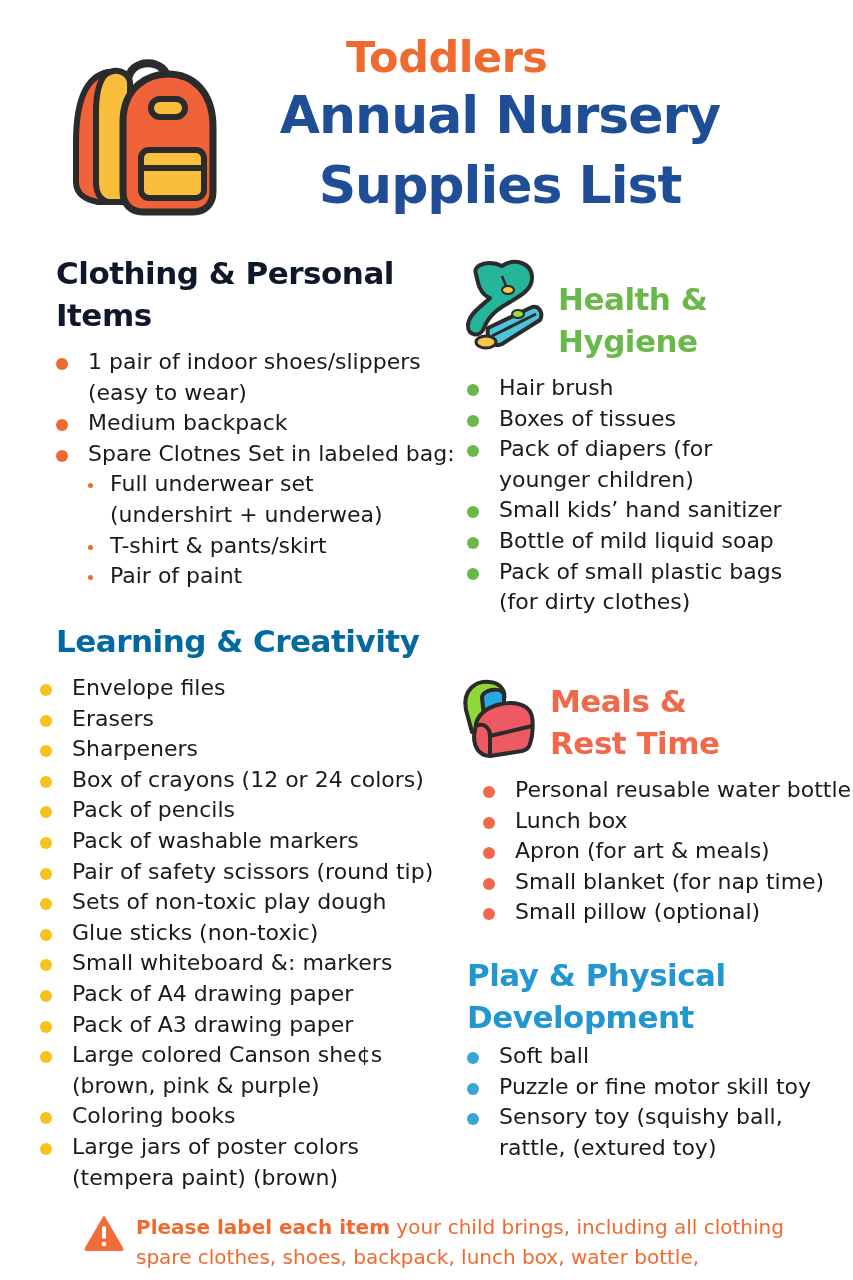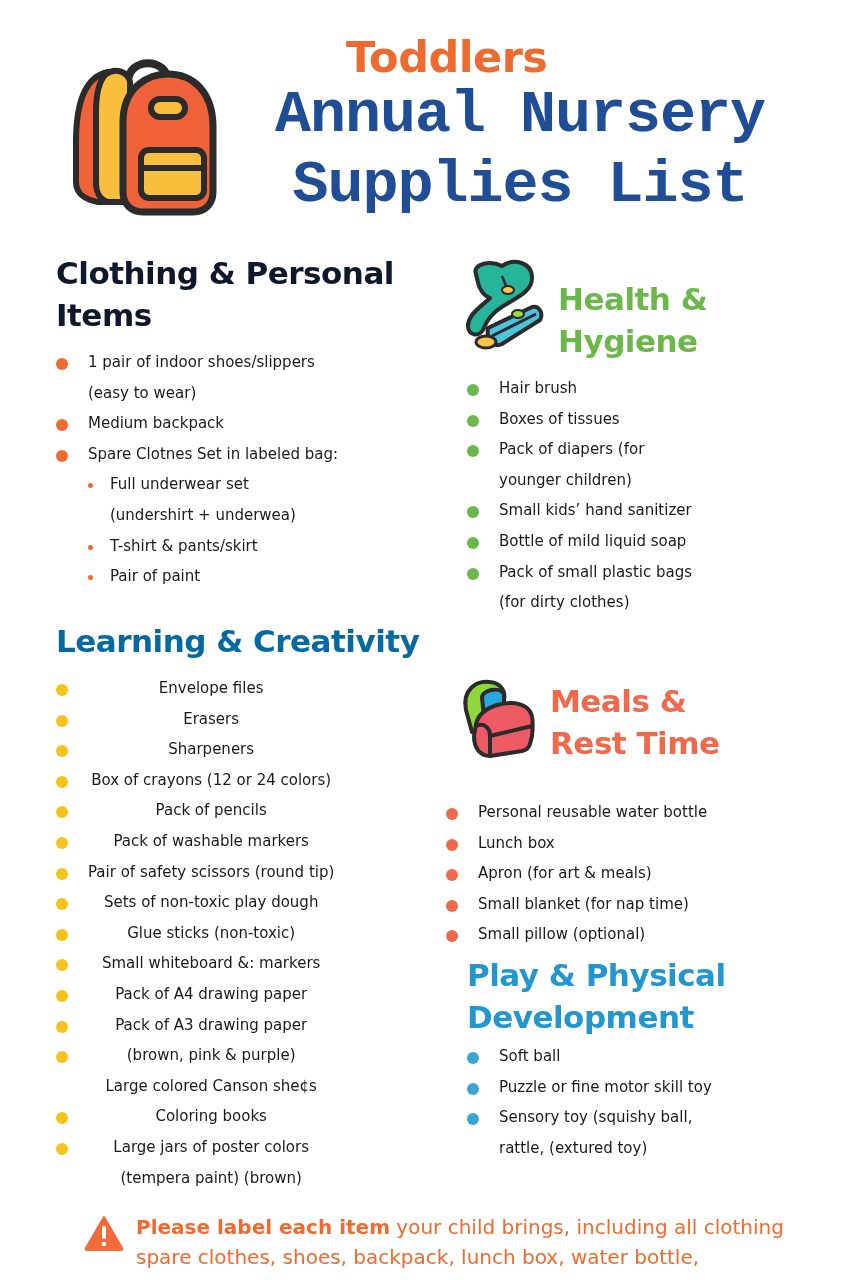--- a/index.html
+++ b/index.html
@@ -1,24 +1,24 @@
 <!DOCTYPE html>
 <html><head>
   <meta charset="utf-8">
   <style>
     * { box-sizing: border-box; margin: 0; padding: 0; }
     html, body { width: 853px; height: 1280px; background: #ffffff; overflow: hidden; }
     body { position: relative; font-family: "DejaVu Sans", "Liberation Sans", sans-serif; color: #1a1a1a; }
 
     .backpack { position: absolute; left: 68px; top: 52px; width: 150px; height: 165px; }
     .subtitle { position: absolute; left: 346px; top: 32px; font-size: 43px; font-weight: bold; color: #ef6a2e; letter-spacing: -0.5px; }
-    .title { position: absolute; left: 260px; top: 80px; width: 520px; text-align: center; font-size: 60px; font-weight: bold; color: #1f4e97; line-height: 70px; letter-spacing: -1px; font-family: Liberation Mono, monospace; }
+    .title { position: absolute; left: 240px; top: 80px; width: 520px; text-align: center; font-size: 52px; font-weight: bold; color: #1f4e97; line-height: 70px; letter-spacing: -1px; }
 
     .sec-title { position: absolute; font-weight: bold; font-size: 31px; line-height: 42px; letter-spacing: -0.5px; }
-    .ul { position: absolute; list-style: none; font-size: 15px; line-height: 30.6px; }
+    .ul { position: absolute; list-style: none; font-size: 22px; line-height: 30.6px; }
     .ul li { position: relative; padding-left: 32px; }
     .ul li .dot { position: absolute; left: 0; top: 11px; width: 12px; height: 12px; border-radius: 50%; }
     .sub { list-style: none; }
     .sub li { padding-left: 22px; }
     .sub li .sdot { position: absolute; left: 0; top: 14px; width: 5px; height: 5px; border-radius: 50%; }
 
     .icon { position: absolute; }
     .note { position: absolute; left: 84px; top: 1212px; width: 720px; font-size: 20px; line-height: 30px; color: #ef6a2e; }
     .note .warn { position: absolute; left: 0; top: 3px; width: 40px; height: 36px; }
     .note .txt { padding-left: 52px; }
@@ -71,21 +71,21 @@
         </li>
       <li style="position:relative">
           <span class="sdot" style="background:#ef6a2e"></span>
           <div>Pair of paint</div>
         </li>
     </ul>
   </li>
 </ul>
 
 <div class="sec-title" style="left:56px; top:620px; color:#0369a1;">Learning &amp; Creativity</div>
-<ul class="ul" style="left:56px; top:673px;text-align:center;">
+<ul class="ul" style="left:40px; top:673px;">
   <li>
       <span class="dot" style="background:#f7c21b"></span>
       <div>Envelope files</div>
     </li>
   <li>
       <span class="dot" style="background:#f7c21b"></span>
       <div>Erasers</div>
     </li>
   <li>
       <span class="dot" style="background:#f7c21b"></span>
@@ -122,22 +122,22 @@
   <li>
       <span class="dot" style="background:#f7c21b"></span>
       <div>Pack of A4 drawing paper</div>
     </li>
   <li>
       <span class="dot" style="background:#f7c21b"></span>
       <div>Pack of A3 drawing paper</div>
     </li>
   <li>
       <span class="dot" style="background:#f7c21b"></span>
+      <div>Large colored Canson she¢s</div>
       <div>(brown, pink &amp; purple)</div>
-      <div>Large colored Canson she¢s</div>
     </li>
   <li>
       <span class="dot" style="background:#f7c21b"></span>
       <div>Coloring books</div>
     </li>
   <li>
       <span class="dot" style="background:#f7c21b"></span>
       <div>Large jars of poster colors</div>
       <div>(tempera paint) (brown)</div>
     </li>
@@ -189,21 +189,21 @@
   <path d="M6 34 C2 14, 16 4, 30 6 C40 7, 46 14, 44 24 L44 40 L12 56 Z" fill="#8ed83a" stroke="#2b2b2b" stroke-width="4" stroke-linejoin="round"></path>
   <path d="M22 22 C22 14, 40 10, 44 18 L44 36 L24 40 Z" fill="#25a9e0" stroke="#2b2b2b" stroke-width="4" stroke-linejoin="round"></path>
   <path d="M16 48 C20 30, 50 22, 64 30 C72 34, 74 42, 72 60 L70 68 C69 72, 66 74, 62 75 L30 80 C20 80, 14 72, 14 60 Z" fill="#ee5a63" stroke="#2b2b2b" stroke-width="4" stroke-linejoin="round"></path>
   <path d="M16 50 C24 46, 30 52, 30 60 L30 80" fill="none" stroke="#2b2b2b" stroke-width="4"></path>
   <path d="M30 60 L72 50" stroke="#2b2b2b" stroke-width="4"></path>
 </svg>
 <div class="sec-title" style="left:550px; top:680px; color:#f0694b;">
   <div>Meals &amp;</div>
   <div>Rest Time</div>
 </div>
-<ul class="ul" style="left:446px; top:775px;margin-top:22px;">
+<ul class="ul" style="left:483px; top:775px;">
   <li>
       <span class="dot" style="background:#f0694b"></span>
       <div>Personal reusable water bottle</div>
     </li>
   <li>
       <span class="dot" style="background:#f0694b"></span>
       <div>Lunch box</div>
     </li>
   <li>
       <span class="dot" style="background:#f0694b"></span>

